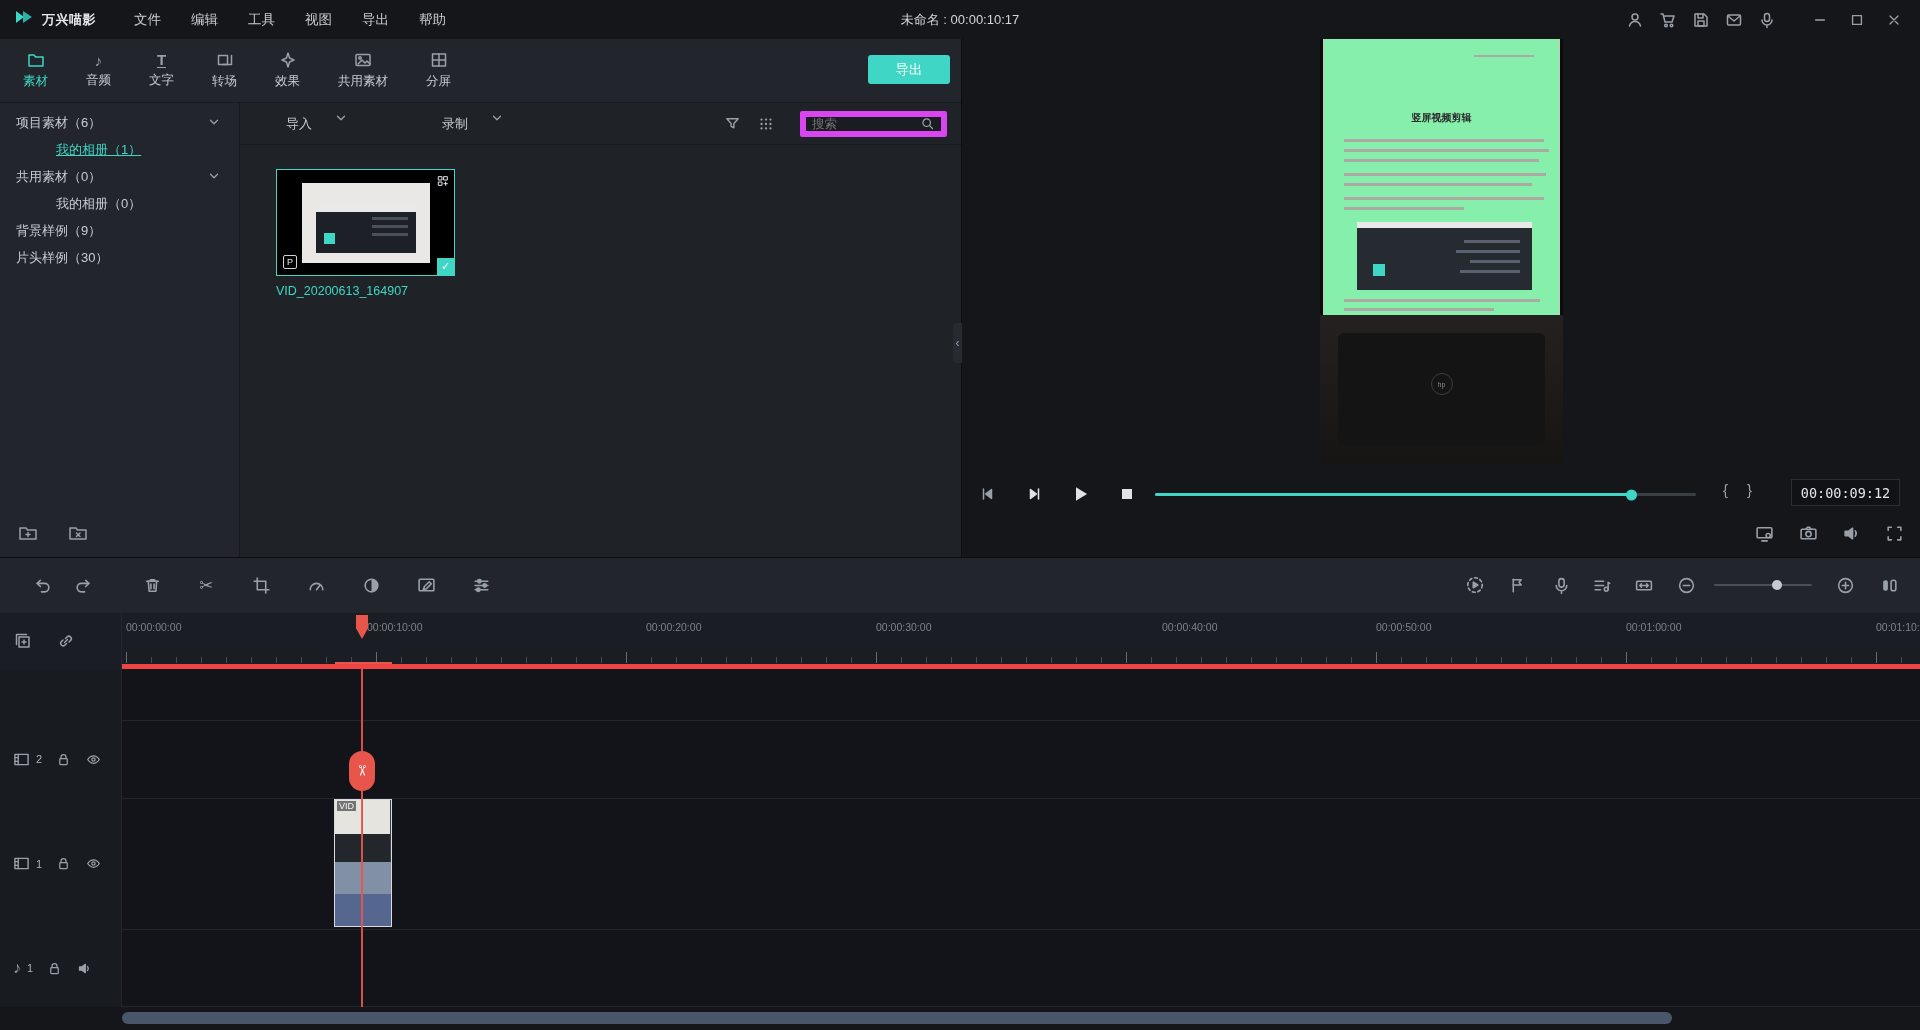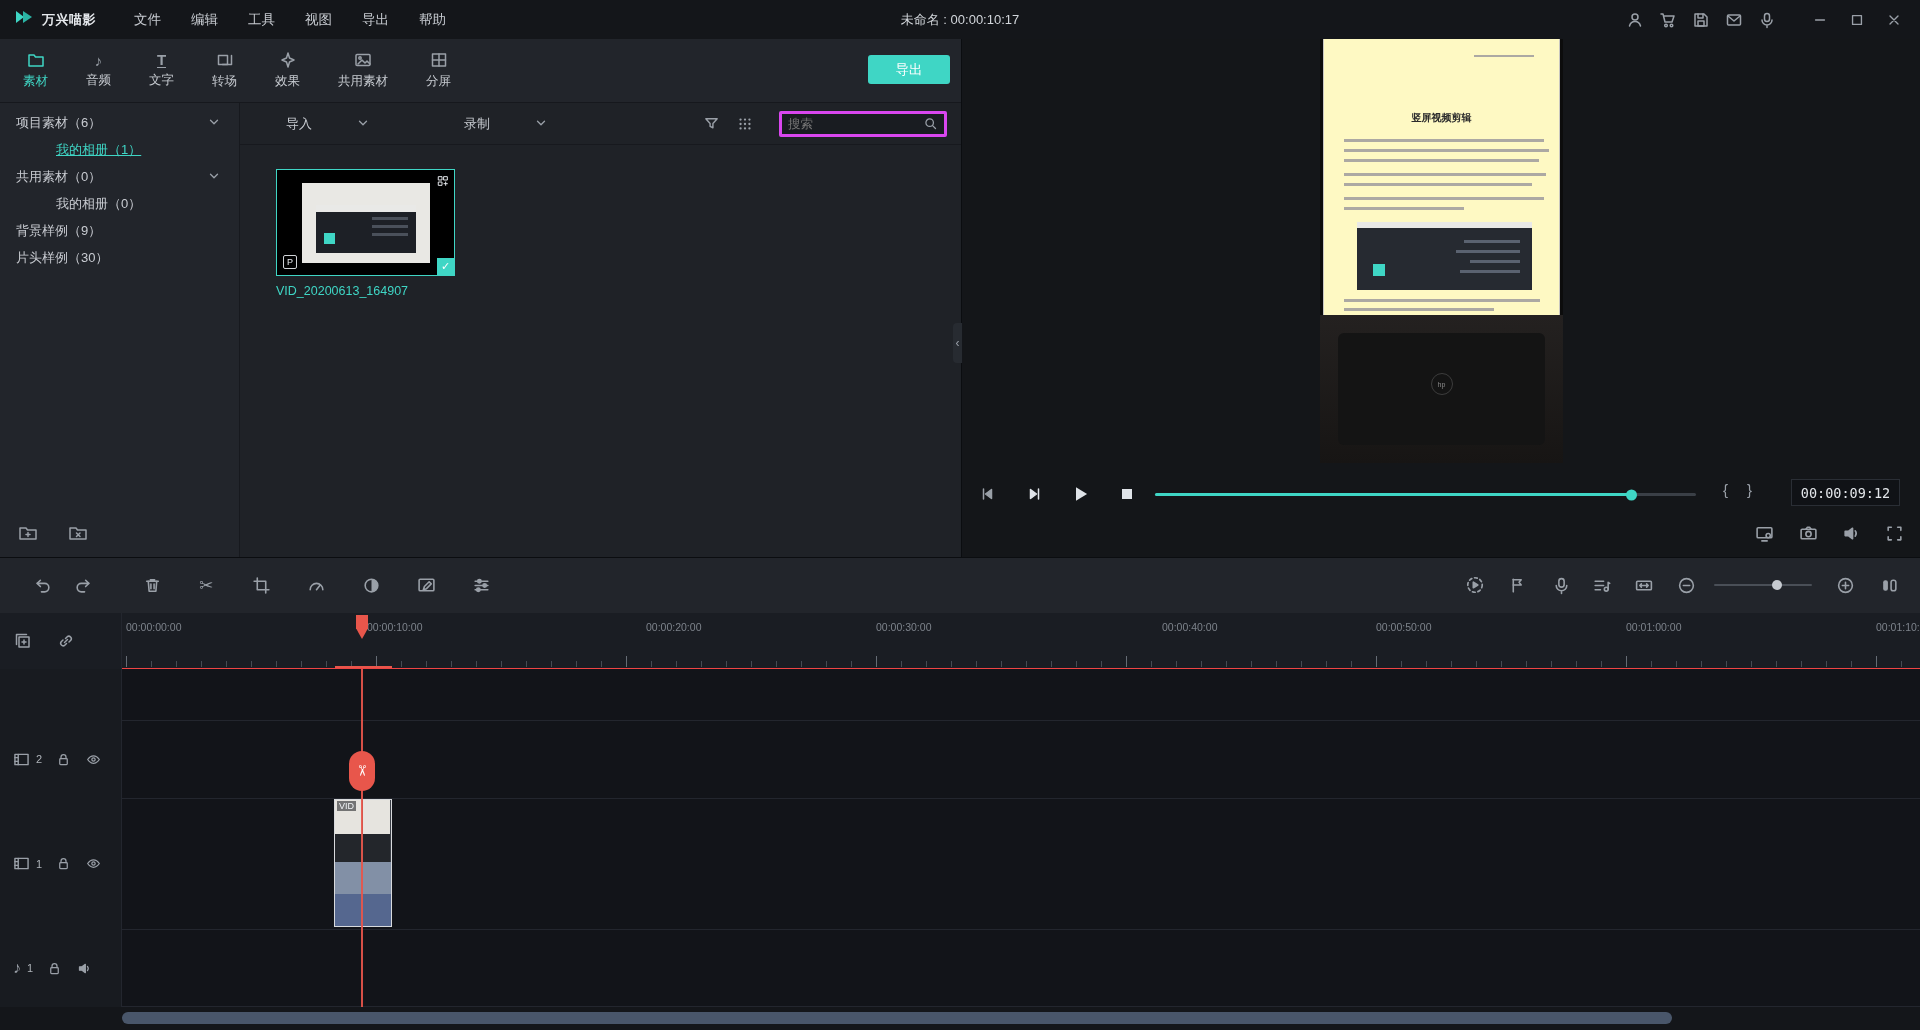--- a/index.html
+++ b/index.html
@@ -29,41 +29,41 @@
   .export-btn{position:absolute;right:11px;top:16px;width:82px;height:29px;background:#3fd6c5;color:#ffffff;font-size:13.5px;border:none;border-radius:3px;display:flex;align-items:center;justify-content:center;cursor:pointer}
   .left-body{position:absolute;top:64px;bottom:0;left:0;right:0;display:flex}
   .sidebar{position:relative;width:240px;background:#22252b;border-right:1px solid #17191e;padding-top:6px;font-size:13px}
   .side-row{position:relative;height:27px;display:flex;align-items:center;padding-left:16px;cursor:pointer;color:#c9ccd2}
   .side-row.child{padding-left:56px}
   .side-row.active{color:#3fd6c5;text-decoration:underline}
   .side-row .chev{position:absolute;right:20px;top:10px}
   .side-bottom{position:absolute;bottom:12px;left:16px;display:flex;gap:26px}
   .media-area{position:relative;flex:1;background:#1f2227}
   .mtoolbar{height:42px;display:flex;align-items:center;border-bottom:1px solid #17191e;padding:0 14px 0 46px;font-size:13px}
-  .dd{display:flex;align-items:center;gap:46px;cursor:pointer}
-  .search-box{display:flex;align-items:center;width:168px;height:26px;margin-left:22px;background:#191c21;border:3px solid #d946ef;border-radius:2px;padding:0 6px}
+  .dd{display:flex;align-items:flex-start;gap:24px;cursor:pointer}
+  .search-box{display:flex;align-items:center;width:147px;height:26px;margin-left:22px;background:#191c21;border:6px solid #d946ef;border-radius:2px;padding:0 6px}
   .search-box input{flex:1;min-width:0;background:transparent;border:none;outline:none;color:#c7cbd1;font-size:12.5px;font-family:inherit}
   .media-grid{padding:24px 36px}
   .media-item{width:179px}
   .thumb{position:relative;width:179px;height:107px;background:#000;border:1px solid #3fd6c5}
   .thumb-shot{position:absolute;left:25px;top:13px;width:128px;height:80px;background:#e9e8e4}
   .thumb-app{position:absolute;left:14px;top:22px;width:100px;height:48px;background:#1d2026}
   .thumb-app .bar{position:absolute;left:0;top:0;right:0;height:7px;background:#e9e9e7}
   .thumb-app .sq{position:absolute;left:8px;bottom:9px;width:11px;height:11px;background:#3fd6c5}
   .thumb-app .ln{position:absolute;right:8px;width:36px;height:3px;background:#4a505a}
   .corner-grid{position:absolute;right:5px;top:5px}
   .pbadge{position:absolute;left:6px;bottom:6px;width:14px;height:14px;border:1px solid #cfd2d6;border-radius:2px;color:#e6e9ed;font-size:9px;display:flex;align-items:center;justify-content:center}
   .check{position:absolute;right:0;bottom:0;width:17px;height:17px;background:#3fd6c5;color:#fff;font-size:11px;font-weight:bold;display:flex;align-items:center;justify-content:center}
   .media-name{margin-top:8px;font-size:12.5px;color:#3fd6c5;white-space:nowrap}
   .split-handle{position:absolute;right:-1px;top:284px;width:9px;height:40px;background:#272b31;border-radius:4px 0 0 4px;color:#9aa0a8;font-size:12px;display:flex;align-items:center;justify-content:center;cursor:ew-resize}
 
   
   .preview{position:absolute;top:39px;left:963px;right:0;height:518px;background:#141619}
   .video{position:absolute;left:357px;top:0;width:243px;height:424px;background:#0c0c0c;overflow:hidden}
-  .doc{position:absolute;left:3px;top:0;right:3px;height:276px;background:#fef9c3;border-left:1px solid #c9c7c2;border-right:1px solid #c9c7c2}
+  .doc{position:absolute;left:3px;top:0;right:3px;height:276px;background:#86efac;border-left:1px solid #c9c7c2;border-right:1px solid #c9c7c2}
   .doc-title{position:absolute;top:72px;width:100%;text-align:center;font-size:10px;font-weight:bold;color:#2c2c2c}
   .doc .tl{position:absolute;height:3px;background:#aca9a3}
   .doc-shot{position:absolute;left:33px;top:183px;width:175px;height:68px;background:#262a31}
   .doc-shot .tsq{position:absolute;left:16px;bottom:14px;width:12px;height:12px;background:#3fd6c5}
   .doc-shot .wrow{position:absolute;right:12px;height:3px;background:#5a6270}
   .doc-shot .topb{position:absolute;left:0;top:0;right:0;height:6px;background:#e9e9e7}
   .scene{position:absolute;left:0;top:276px;right:0;bottom:0;background:linear-gradient(180deg,#242120 0%,#171514 100%)}
   .monitor{position:absolute;left:18px;right:18px;top:18px;height:112px;background:#141414;border-radius:6px}
   .hp{position:absolute;left:50%;top:40px;transform:translateX(-50%);width:22px;height:22px;border-radius:50%;border:1px solid #3c3c3c;color:#8a8a8a;font-size:7px;display:flex;align-items:center;justify-content:center}
   .transport{position:absolute;left:0;right:0;top:439px;height:32px}
@@ -75,21 +75,21 @@
   .timecode{position:absolute;left:828px;top:1px;width:109px;height:27px;background:#101216;border:1px solid #2a2e35;color:#e3e6ea;font-family:"DejaVu Sans Mono",monospace;font-size:13.5px;display:flex;align-items:center;justify-content:center}
   .pv-bottom{position:absolute;left:0;right:0;top:481px;height:28px}
   .pv-bottom .ib{position:absolute;top:1px}
 
   
   .timeline{position:absolute;top:557px;left:0;right:0;bottom:0;background:#14161a;border-top:1px solid #0b0d10}
   .tl-toolbar{position:absolute;top:0;left:0;right:0;height:55px;background:#22252b}
   .tl-toolbar .ib{position:absolute;top:15px}
   .zoom-track{position:absolute;left:1714px;top:26px;width:98px;height:2px;background:#4a4f57;border-radius:1px}
   .zoom-handle{position:absolute;left:1772px;top:22px;width:10px;height:10px;border-radius:50%;background:#c7cbd1;cursor:pointer}
-  .tl-ruler{position:absolute;top:55px;left:0;right:0;height:56px;background:#1a1d23;border-bottom:1px solid #ef4444}
+  .tl-ruler{position:absolute;top:55px;left:0;right:0;height:56px;background:#1a1d23;border-bottom:5px solid #ef4444}
   .ruler-gutter{position:absolute;left:0;top:0;width:122px;height:56px;background:#1a1d23;border-right:1px solid #23262e}
   .ruler-gutter .ib{position:absolute;top:16px}
   .ruler-strip{position:absolute;left:122px;right:0;top:0;bottom:0;overflow:hidden;
     background-image:repeating-linear-gradient(90deg,#666c75 0 1px,transparent 1px 250px),repeating-linear-gradient(90deg,#464b53 0 1px,transparent 1px 25px);
     background-size:1794px 11px,1794px 6px;background-position:4px calc(100% - 1px),4px calc(100% - 1px);background-repeat:no-repeat,no-repeat}
   .rlabel{position:absolute;top:8px;font-size:10.5px;color:#7d838b;white-space:nowrap}
   .ruler-clip-range{position:absolute;left:213px;bottom:0;width:57px;height:2px;background:#e8564b}
   .ph-pin{position:absolute;left:234px;top:2px;width:12px;height:24px;background:#e8564b;clip-path:polygon(0 0,100% 0,100% 55%,50% 100%,0 55%)}
   .tl-body{position:absolute;top:111px;left:0;right:0;height:338px;background:#121419}
   .tl-gutter{position:absolute;left:0;top:0;width:122px;height:338px;background:#181b20;border-right:1px solid #23262e}

